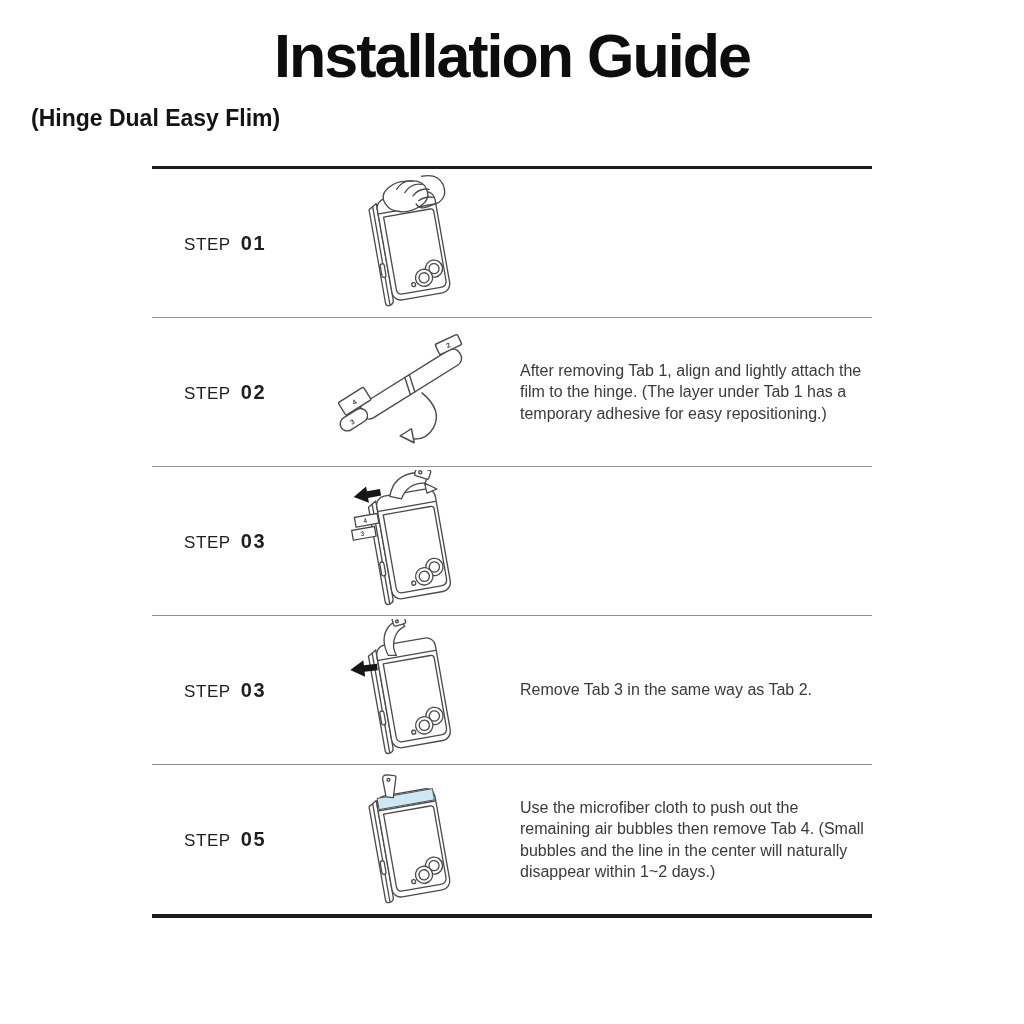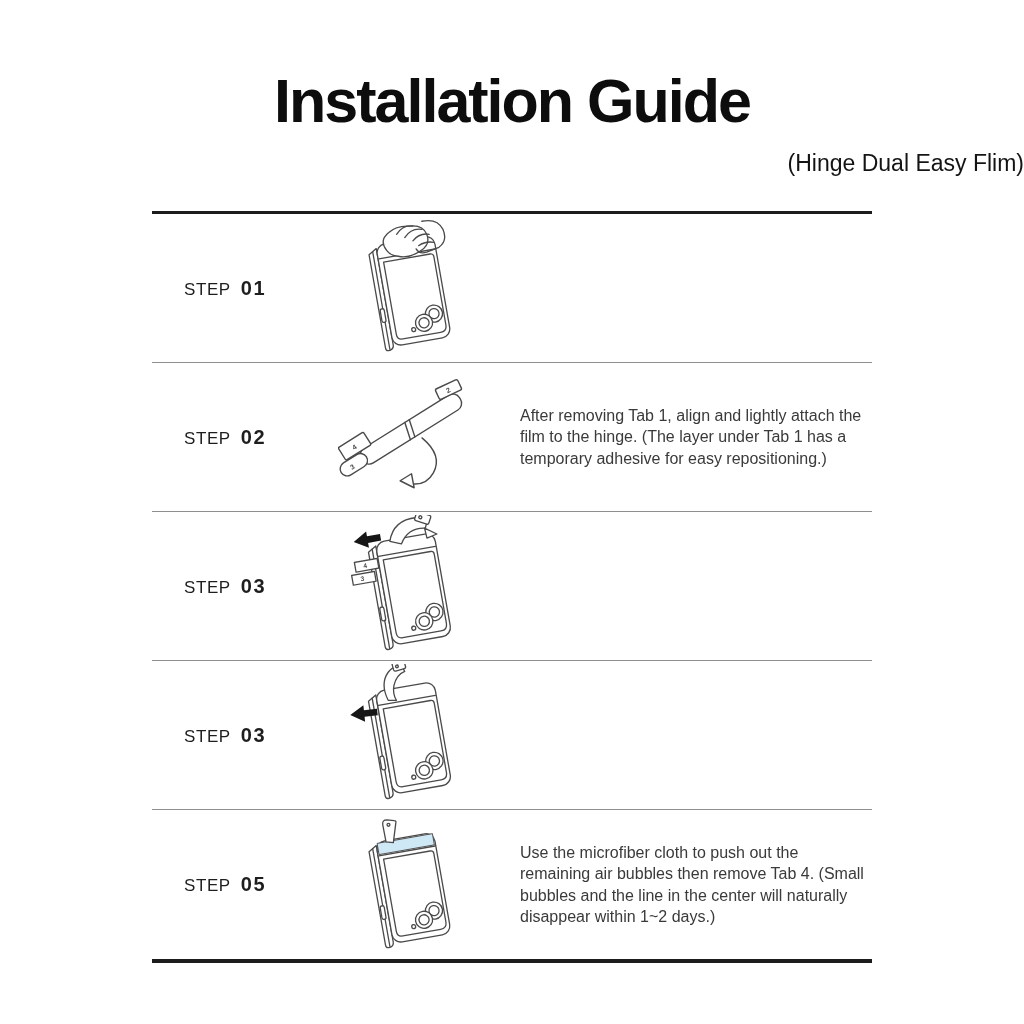--- a/index.html
+++ b/index.html
@@ -1,22 +1,22 @@
 <!DOCTYPE html>
 <html><head>
 <meta charset="utf-8">
 <style>
   * { margin:0; padding:0; box-sizing:border-box; }
   html, body { width:1024px; height:1024px; background:#ffffff;
     font-family:"Liberation Sans", sans-serif; }
-  .page { width:1024px; height:1024px; padding-top:69px; overflow:hidden; }
+  .page { width:1024px; height:1024px; padding-top:24px; overflow:hidden; }
   .title { text-align:center; font-size:61px; font-weight:bold;
     letter-spacing:-2px; color:#0d0d0d; line-height:1.05; }
-  .subtitle { text-align:right; font-size:23px; font-weight:normal;
-    color:#141414; margin-top:17px; }
+  .subtitle { text-align:left; font-size:23px; font-weight:bold;
+    color:#141414; margin-top:17px;margin-left:31px; }
   .steps { width:720px; margin:34px auto 0; border-top:3px solid #1c1c1c;
     border-bottom:4px solid #1c1c1c; }
   .step-row { height:149px; display:flex; align-items:center;
     border-bottom:1px solid #8f8f8f; background:#fff; }
   .step-row:last-child { border-bottom:none; }
   .step-label { width:166px; padding-left:32px; font-size:17px; color:#1e1e1e;
     letter-spacing:0.6px; display:flex; gap:10px; align-items:baseline;
     flex-shrink:0; }
   .step-number { font-weight:bold; font-size:20px; letter-spacing:1.5px; }
   .step-illustration { width:180px; flex-shrink:0; display:flex;
@@ -150,20 +150,21 @@
           <g class="line-art" stroke-width="1.4">
             <path d="M56,44 Q46,24 56,10 Q62,2 72,1 L76,9 Q66,13 63,26 Q61,36 66,44 Z"></path>
             <g transform="rotate(-16 70 4)">
               <rect x="62" y="-3" width="15" height="10" rx="2"></rect>
               <circle cx="67" cy="2" r="1.6" fill="none"></circle>
             </g>
           </g>
           <use href="#g-left-arrow" transform="translate(10,50) rotate(-6 16 10)"></use>
         </svg>
       </div>
+      <div class="step-description">Remove Tab 3 in the same way as Tab 2.</div>
     </div>
 
     <div class="step-row">
       <div class="step-label">
         <span>STEP</span>
         <span class="step-number">05</span>
       </div>
       <div class="step-illustration">
         <svg width="140" height="140" viewBox="0 0 160 172">
           <use href="#g-phone"></use>

